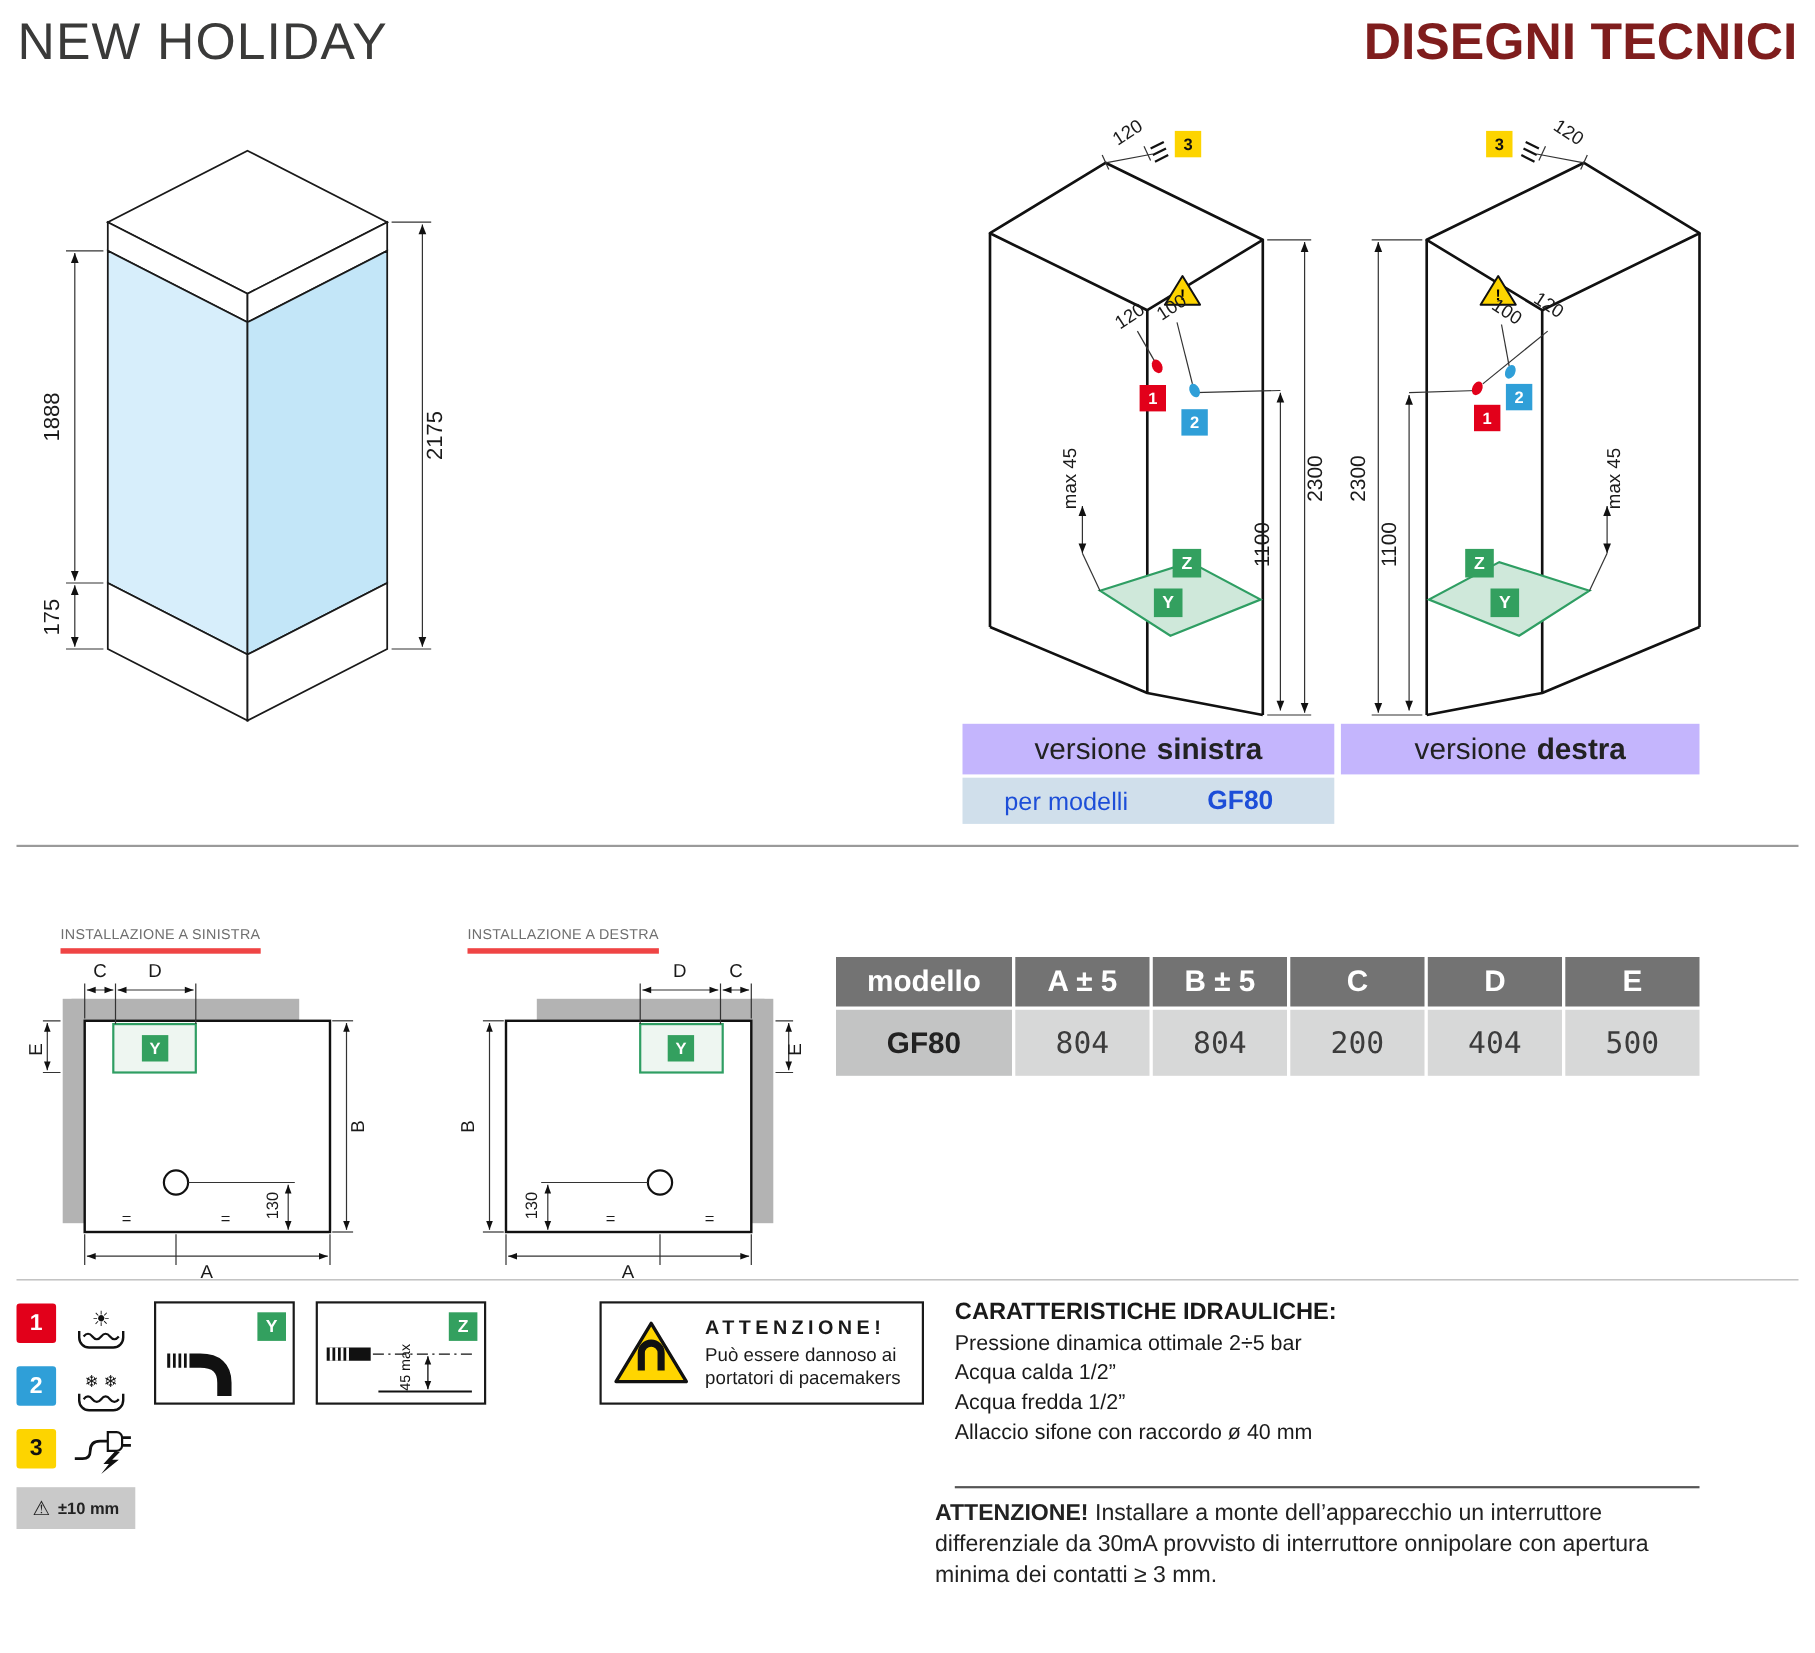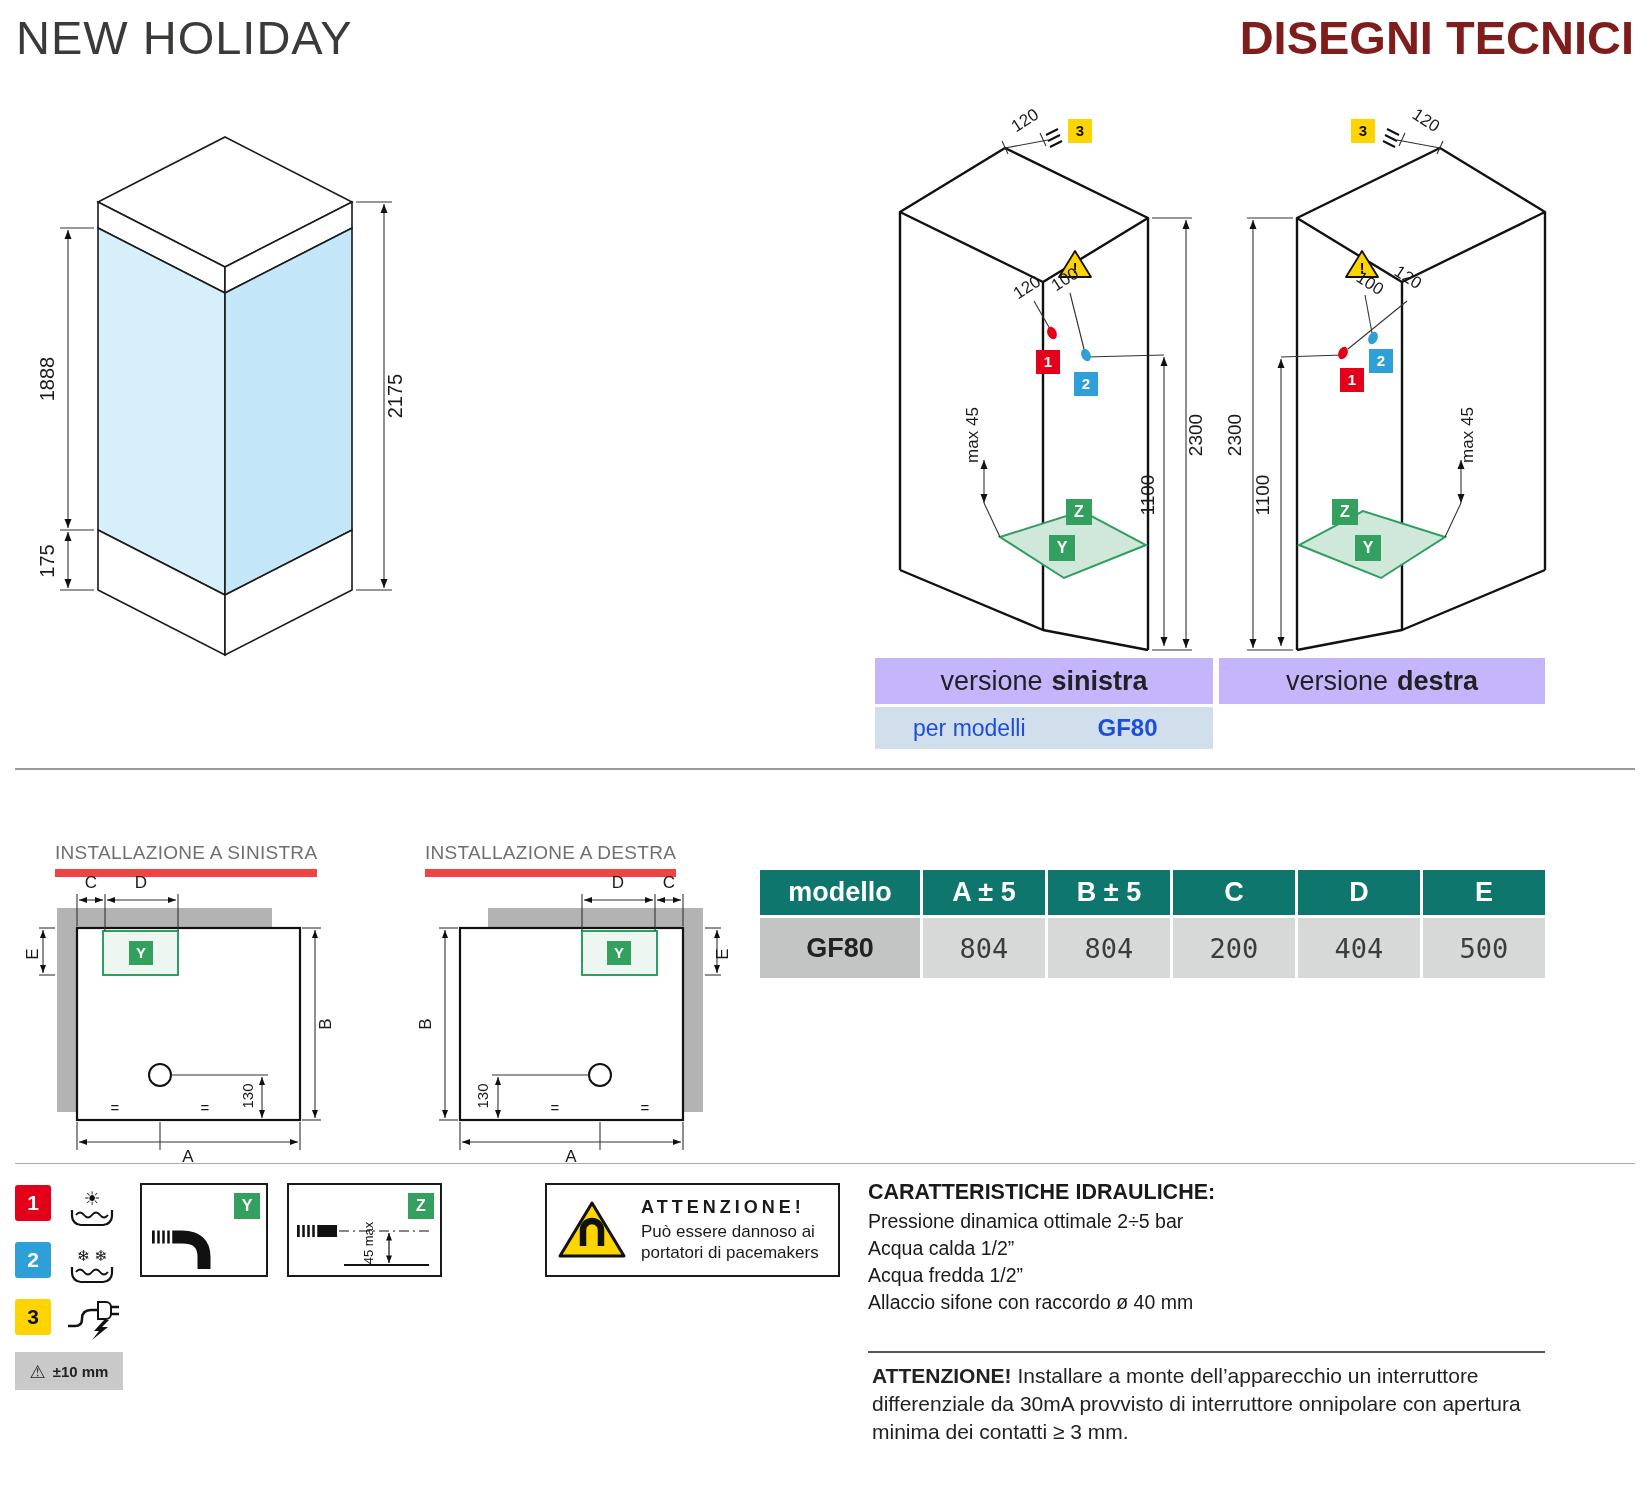--- a/index.html
+++ b/index.html
@@ -6,23 +6,23 @@
   body{background:#e9e9e9}
   .page{position:relative;width:1650px;height:1503px;background:#fff;font-family:"Liberation Sans",sans-serif;color:#1a1a1a;overflow:hidden}
   .abs{position:absolute}
   .h-title{left:16px;top:10px;font-size:47px;letter-spacing:1px;color:#3a3a39;font-weight:400}
   .h-sub{right:16px;top:10px;font-size:47px;font-weight:700;color:#7f1d1d}
   .rule{height:0;border-top:2px solid #9a9a9a}
   .caption{background:#c4b5fd;display:flex;align-items:center;justify-content:center;font-size:27px;color:#222}
   .caption b{margin-left:9px}
   .models{background:#d0dfeb;display:flex;align-items:center;font-size:23px;color:#1d4ed8;padding-left:38px}
   .models b{margin-left:72px;font-size:24px}
-  .plan-title{font-size:19px;color:#6f6f6f;letter-spacing:.3px;border-bottom:8px solid #ef4444;padding-bottom:5px;display:inline-block}
+  .plan-title{font-size:13px;color:#6f6f6f;letter-spacing:.3px;border-bottom:5px solid #ef4444;padding-bottom:5px;display:inline-block}
   .tbl{display:grid;grid-template-columns:160px repeat(5,1fr);gap:3px;width:785px}
-  .tbl .th{background:#0f766e;color:#fff;font-weight:700;font-size:27px;height:45px;display:flex;align-items:center;justify-content:center}
+  .tbl .th{background:#737373;color:#fff;font-weight:700;font-size:27px;height:45px;display:flex;align-items:center;justify-content:center}
   .tbl .td{background:#d7d8d8;font-family:"DejaVu Sans Mono",monospace;font-size:27px;color:#3c3c3c;height:60px;display:flex;align-items:center;justify-content:center}
   .tbl .td.model{background:#c3c4c4;font-family:"Liberation Sans",sans-serif;font-weight:700;color:#222}
   .badge{width:36px;height:36px;border-radius:3px;display:flex;align-items:center;justify-content:center;font-weight:700;font-size:21px;color:#fff}
   .lgbox{border:2.5px solid #1a1a1a;background:#fff}
   .chip{background:#c9c9c9;display:flex;align-items:center;justify-content:center;gap:7px;font-size:15px;font-weight:700;color:#222}
   .chip .tri{font-family:"DejaVu Sans",sans-serif;font-weight:400;font-size:18px}
   .spec-title{font-size:21.5px;font-weight:700;margin-bottom:3px}
   .spec-line{font-size:19.5px;line-height:27px}
   .warn{font-size:21px;line-height:28px;color:#222}
   .att-box{display:flex;align-items:center;gap:14px;padding:8px 10px}
@@ -387,18 +387,18 @@
 
   <div class="abs" style="left:868px;top:1180px;width:350px">
     <div class="spec-title">CARATTERISTICHE IDRAULICHE:</div>
     <div class="spec-line">Pressione dinamica ottimale 2÷5 bar</div>
     <div class="spec-line">Acqua calda 1/2”</div>
     <div class="spec-line">Acqua fredda 1/2”</div>
     <div class="spec-line">Allaccio sifone con raccordo ø 40 mm</div>
   </div>
 
   <div class="abs rule" style="left:868px;top:1351px;width:677px;border-top-width:2.5px;border-color:#555"></div>
-  <div class="abs warn" style="left:872px;top:1362px;width:700px">
+  <div class="abs warn" style="left:850px;top:1362px;width:700px">
     <b>ATTENZIONE!</b>
     <span>Installare a monte dell’apparecchio un interruttore differenziale da 30mA provvisto di interruttore onnipolare con apertura minima dei contatti ≥ 3 mm.</span>
   </div>
 
 </div>
 
 </body></html>

